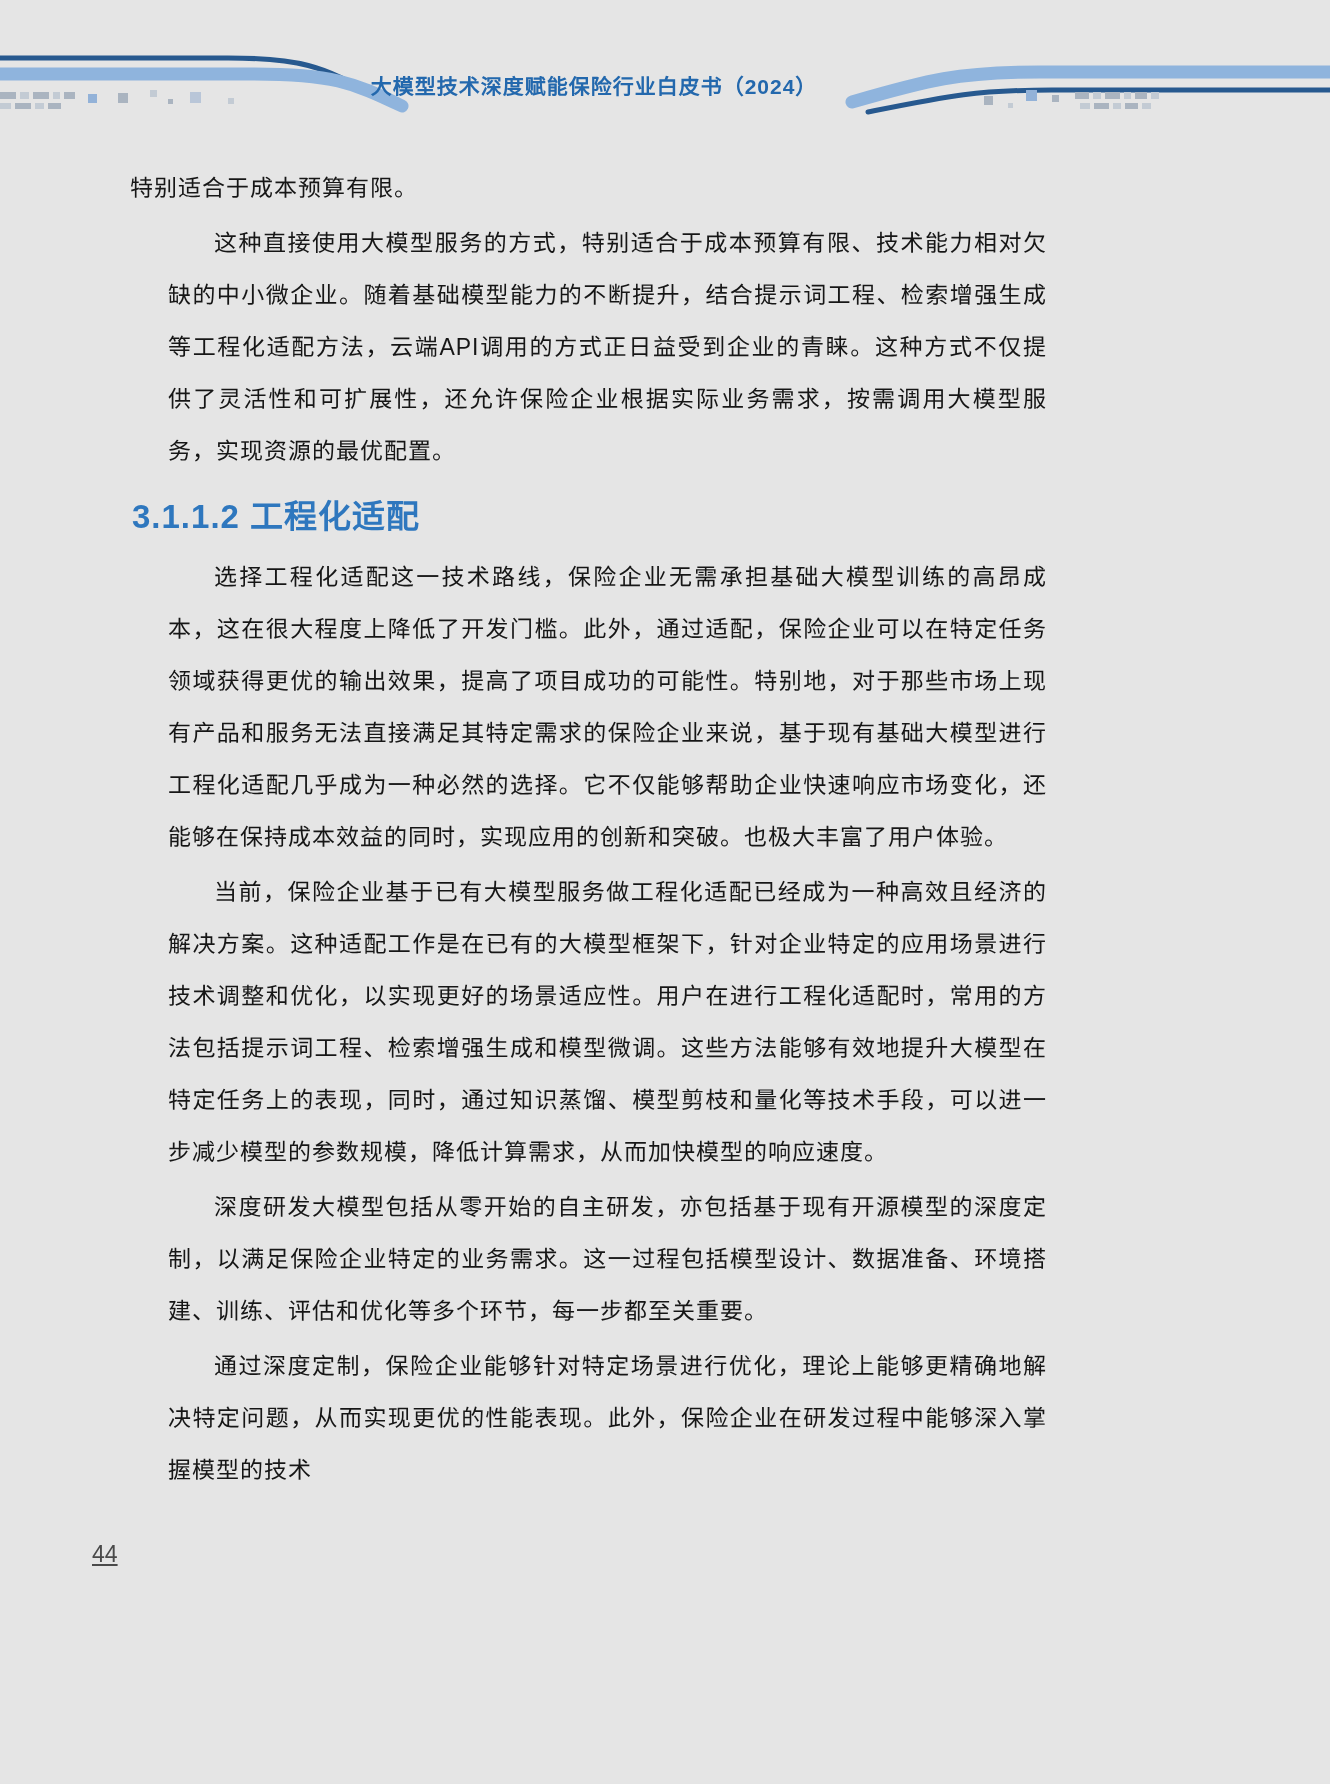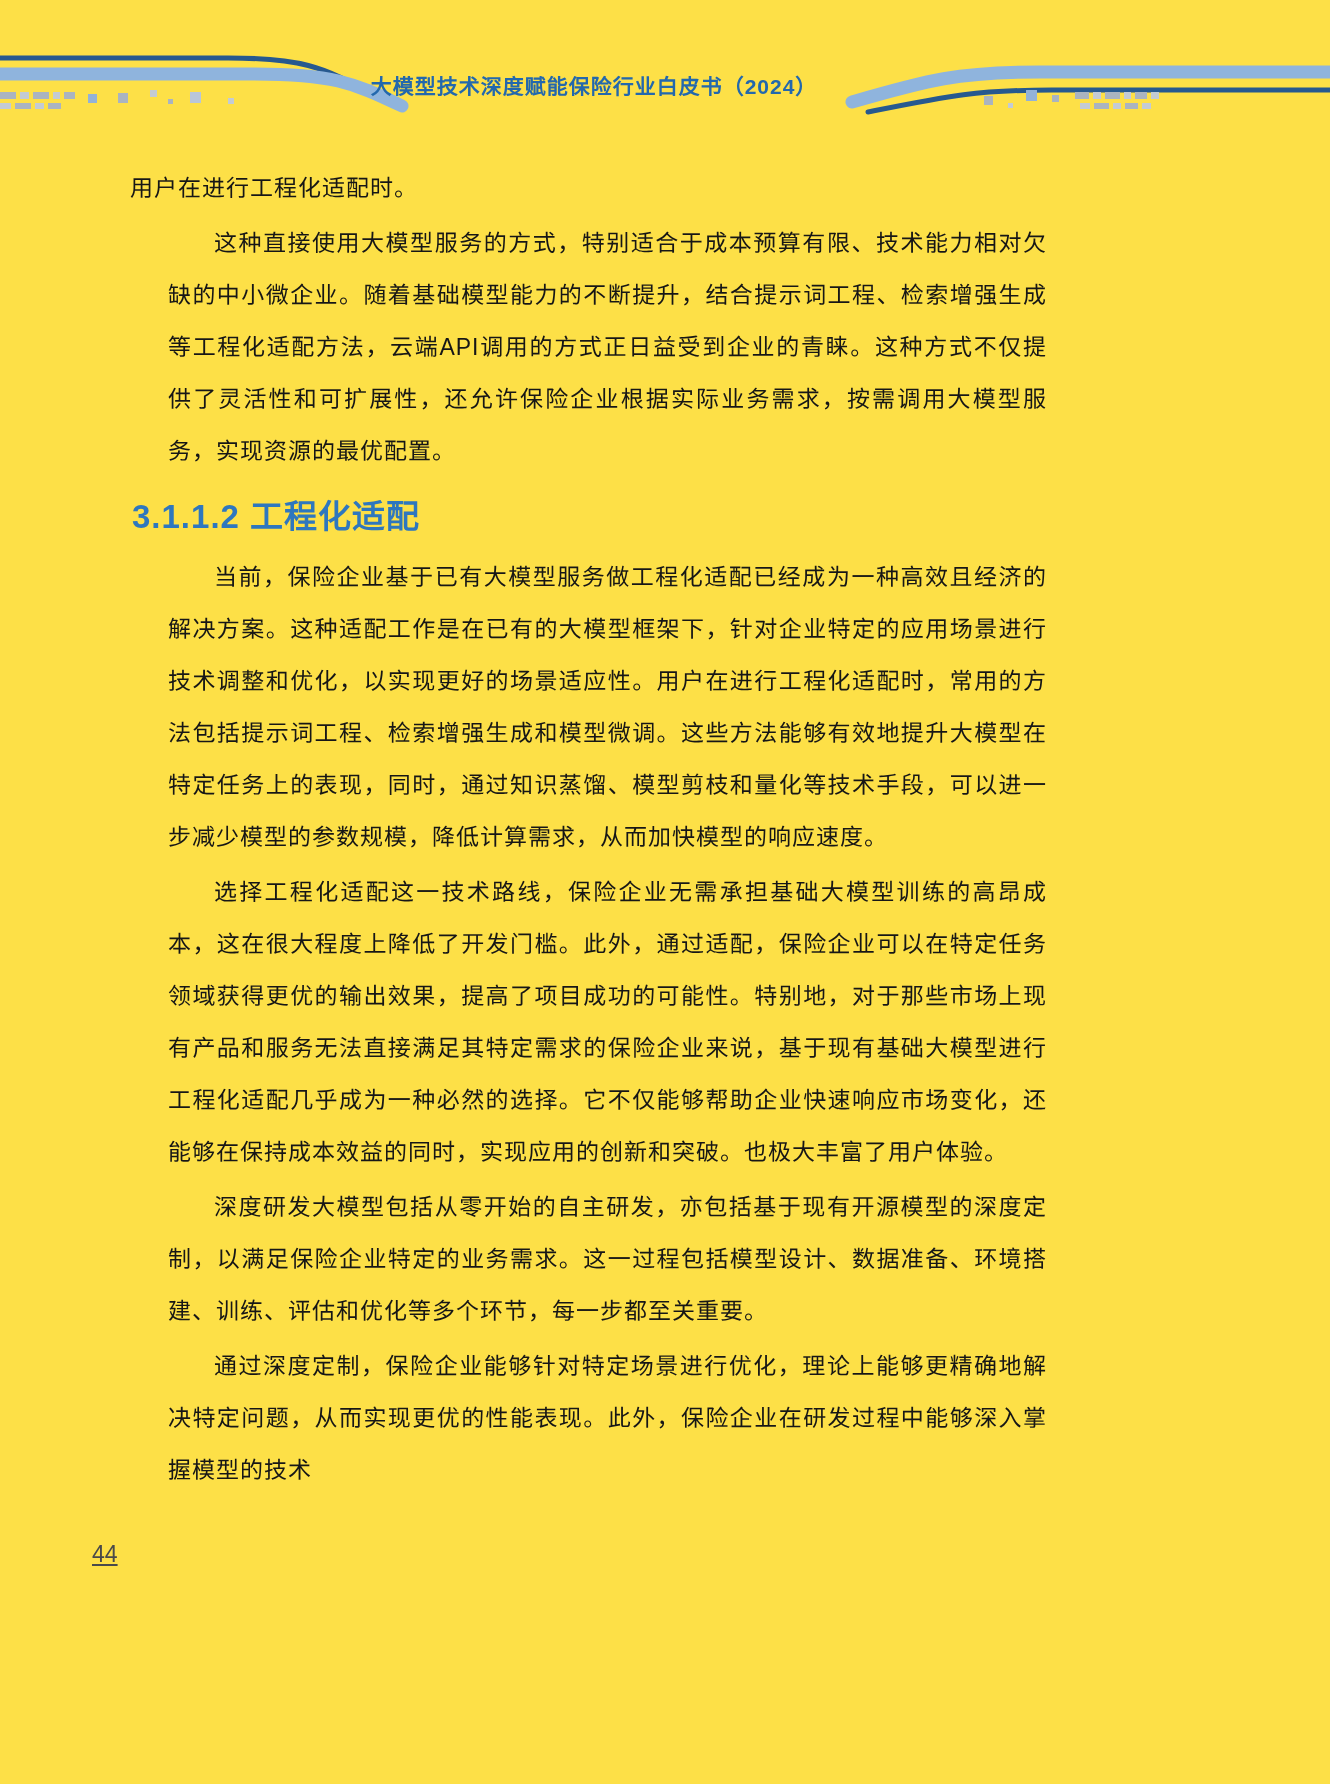--- a/index.html
+++ b/index.html
@@ -2,21 +2,21 @@
 <html lang="zh-CN"><head>
 <meta charset="utf-8">
 <style>
   * { margin:0; padding:0; box-sizing:border-box; }
   html,body { background:#ffffff; }
   body {
     width:1330px; height:1784px; position:relative;
     font-family:"Liberation Sans","DejaVu Sans",sans-serif;
   }
   .page {
-    position:absolute; inset:0; background:#fde047; overflow:hidden;
+    position:absolute; inset:0; background:#e5e5e5; overflow:hidden;
   }
   .header-graphic { position:absolute; top:0; left:0; width:1330px; height:150px; }
   .header-title {
     position:absolute; top:70px; left:594px; transform:translateX(-50%);
     font-size:21px; font-weight:700; color:#2368ad;
     letter-spacing:1px; white-space:nowrap;
   }
   .content {
     position:absolute; left:130px; top:162px; width:917px;
     color:#161616;
@@ -83,29 +83,29 @@
       <rect x="1113" y="103" width="8" height="6" fill="#c3cbd4"></rect>
       <rect x="1125" y="103" width="13" height="6" fill="#aab4c0"></rect>
       <rect x="1142" y="103" width="9" height="6" fill="#c3cbd4"></rect>
     </g>
   </svg>
 
   <div class="header-title">大模型技术深度赋能保险行业白皮书（2024）</div>
 
   <main class="content">
 
-    <p class="para">用户在进行工程化适配时。</p>
+    <p class="para">特别适合于成本预算有限。</p>
 
     <p class="para indent">这种直接使用大模型服务的方式，特别适合于成本预算有限、技术能力相对欠缺的中小微企业。随着基础模型能力的不断提升，结合提示词工程、检索增强生成等工程化适配方法，云端API调用的方式正日益受到企业的青睐。这种方式不仅提供了灵活性和可扩展性，还允许保险企业根据实际业务需求，按需调用大模型服务，实现资源的最优配置。</p>
 
     <h2 class="section-heading">3.1.1.2 工程化适配</h2>
 
+    <p class="para indent">选择工程化适配这一技术路线，保险企业无需承担基础大模型训练的高昂成本，这在很大程度上降低了开发门槛。此外，通过适配，保险企业可以在特定任务领域获得更优的输出效果，提高了项目成功的可能性。特别地，对于那些市场上现有产品和服务无法直接满足其特定需求的保险企业来说，基于现有基础大模型进行工程化适配几乎成为一种必然的选择。它不仅能够帮助企业快速响应市场变化，还能够在保持成本效益的同时，实现应用的创新和突破。也极大丰富了用户体验。</p>
+
     <p class="para indent">当前，保险企业基于已有大模型服务做工程化适配已经成为一种高效且经济的解决方案。这种适配工作是在已有的大模型框架下，针对企业特定的应用场景进行技术调整和优化，以实现更好的场景适应性。用户在进行工程化适配时，常用的方法包括提示词工程、检索增强生成和模型微调。这些方法能够有效地提升大模型在特定任务上的表现，同时，通过知识蒸馏、模型剪枝和量化等技术手段，可以进一步减少模型的参数规模，降低计算需求，从而加快模型的响应速度。</p>
-
-    <p class="para indent">选择工程化适配这一技术路线，保险企业无需承担基础大模型训练的高昂成本，这在很大程度上降低了开发门槛。此外，通过适配，保险企业可以在特定任务领域获得更优的输出效果，提高了项目成功的可能性。特别地，对于那些市场上现有产品和服务无法直接满足其特定需求的保险企业来说，基于现有基础大模型进行工程化适配几乎成为一种必然的选择。它不仅能够帮助企业快速响应市场变化，还能够在保持成本效益的同时，实现应用的创新和突破。也极大丰富了用户体验。</p>
 
 
     <p class="para indent">深度研发大模型包括从零开始的自主研发，亦包括基于现有开源模型的深度定制，以满足保险企业特定的业务需求。这一过程包括模型设计、数据准备、环境搭建、训练、评估和优化等多个环节，每一步都至关重要。</p>
 
     <p class="para indent">通过深度定制，保险企业能够针对特定场景进行优化，理论上能够更精确地解决特定问题，从而实现更优的性能表现。此外，保险企业在研发过程中能够深入掌握模型的技术</p>
 
   </main>
 
   <div class="page-number">44</div>
 

